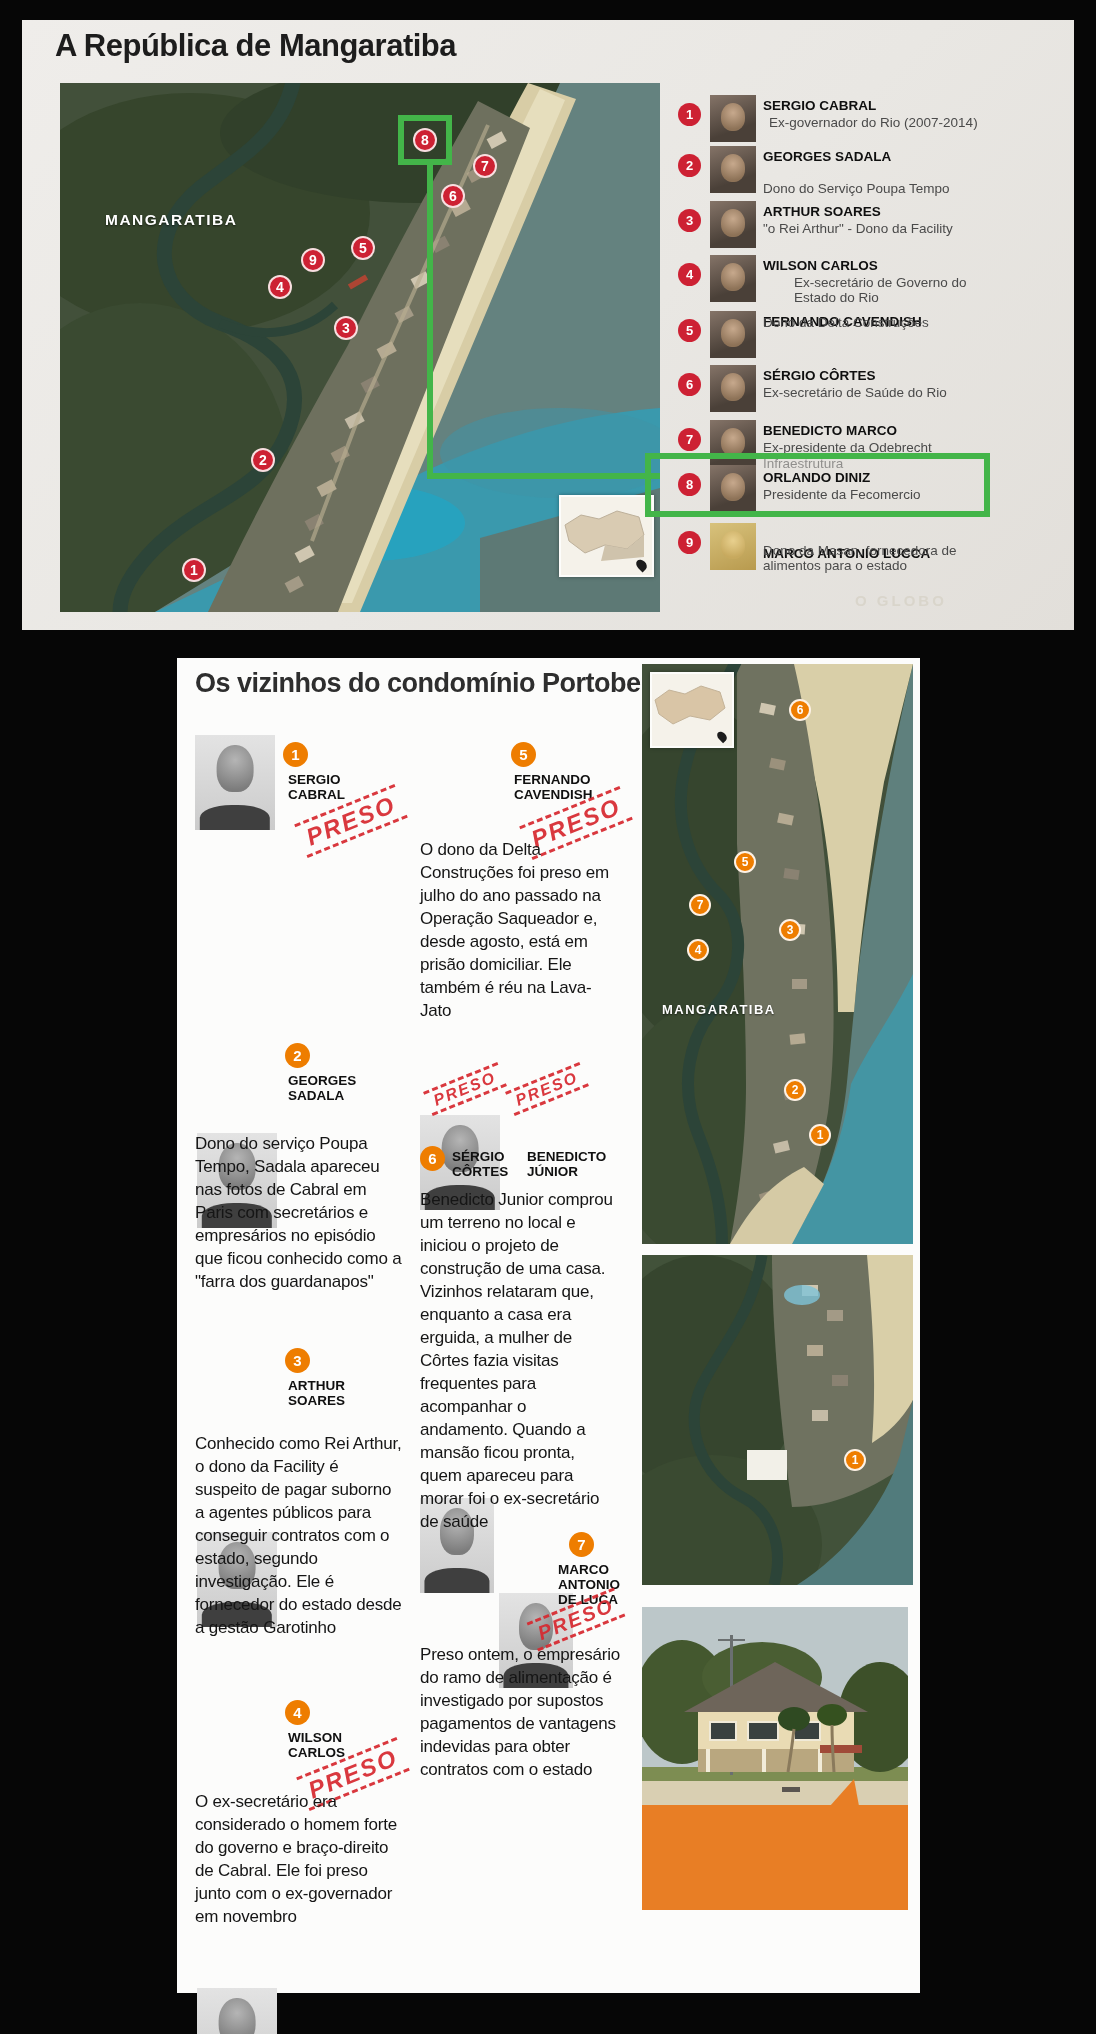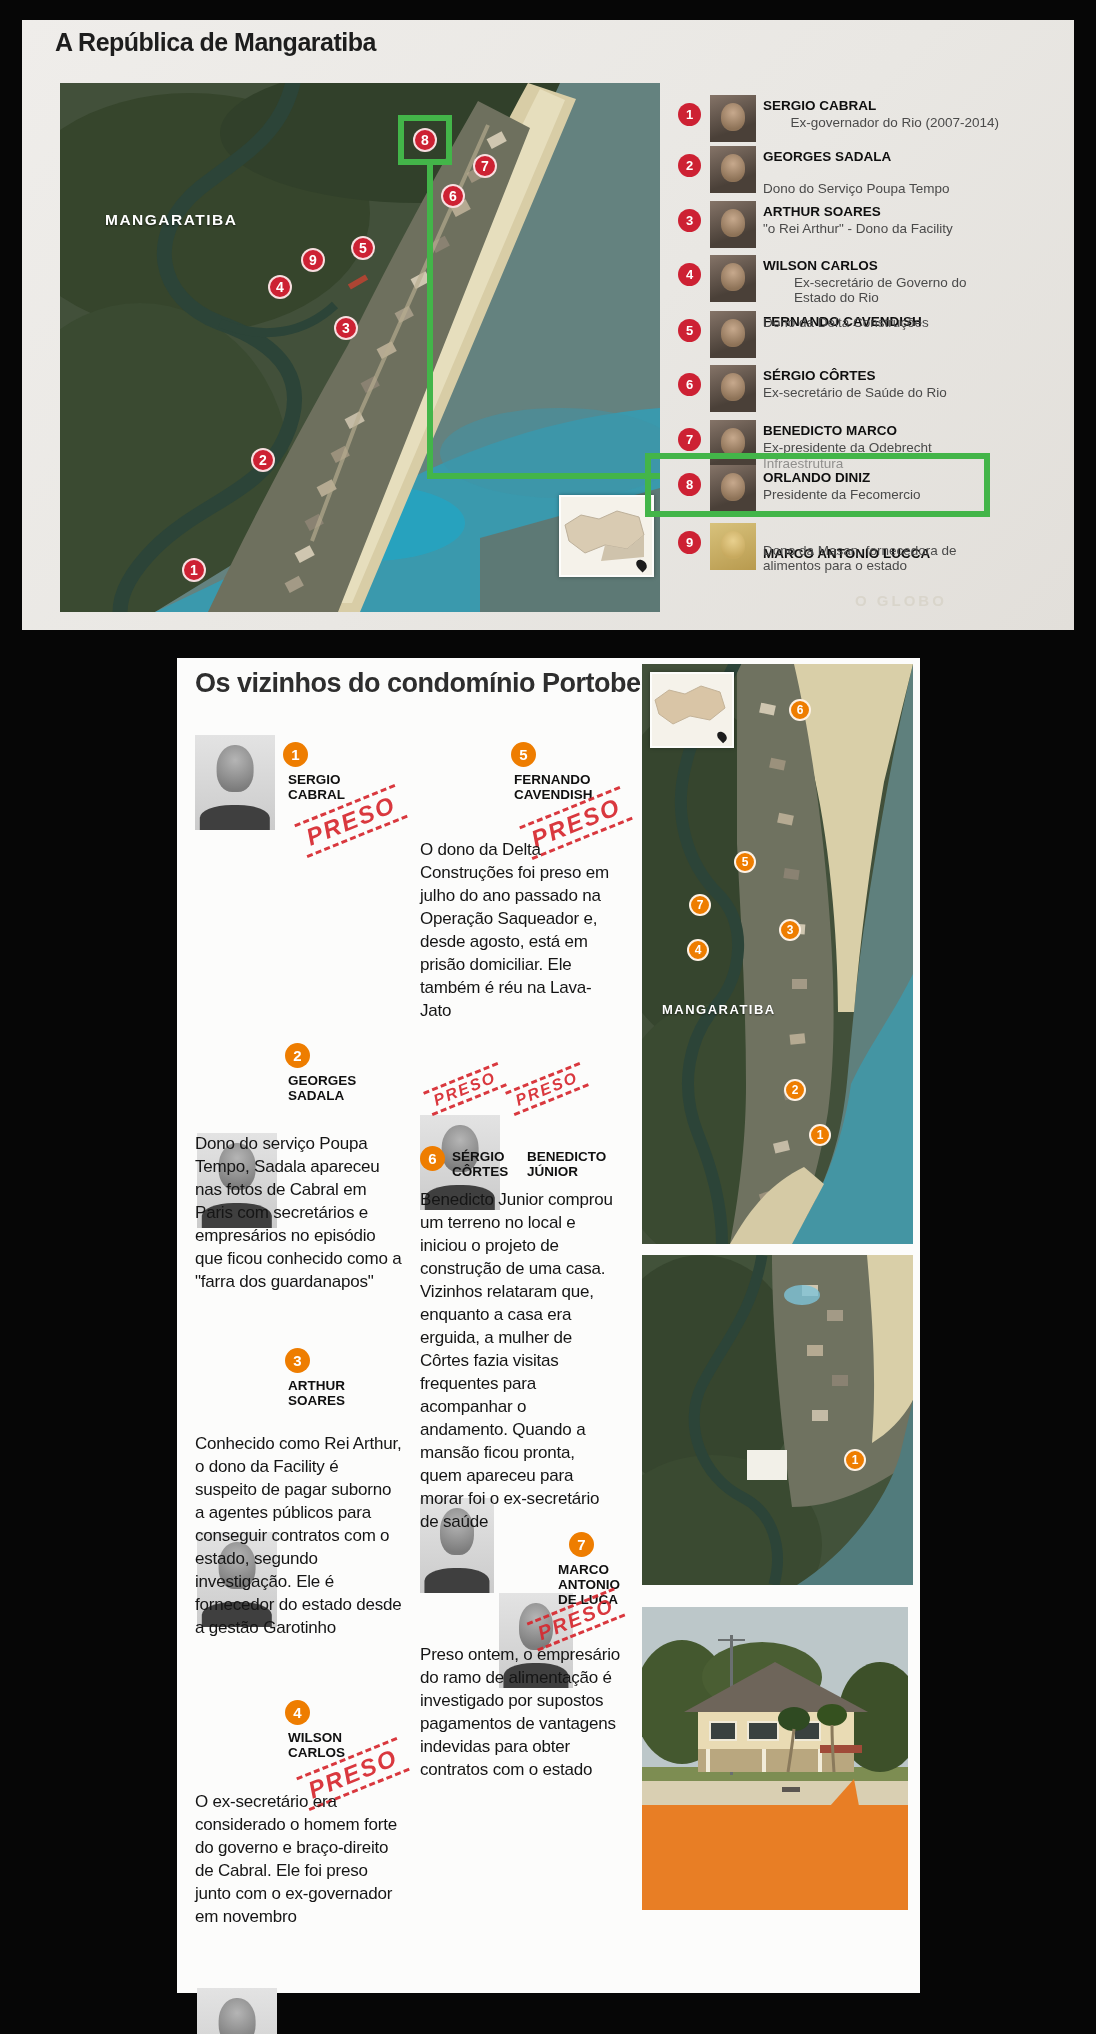--- a/index.html
+++ b/index.html
@@ -43,21 +43,21 @@
   .maplabel{color:#fff;font-weight:bold;letter-spacing:1.5px;text-shadow:0 1px 2px rgba(0,0,0,.6);text-align:center;}
   .inset{background:#f5f2ea;border:2px solid #fdfdfb;box-shadow:0 0 4px rgba(0,0,0,.35);}
   .caption{background:#e87e25;color:#fff;font-weight:bold;font-size:15.5px;line-height:21px;padding:10px 12px;box-sizing:border-box;}
   .tri{width:0;height:0;border-bottom:27px solid #e87e25;border-left:24px solid transparent;border-right:5px solid transparent;}
   .watermark{color:#d9d5cb;font-weight:bold;font-size:15px;letter-spacing:3px;}
 </style>
 </head>
 <body>
 
 <div class="abs panel-top">
-  <div class="abs ptitle" style="left:33px;top:8px;font-size:25px;">A República de Mangaratiba</div>
+  <div class="abs ptitle" style="left:33px;top:8px;font-size:31px;">A República de Mangaratiba</div>
 
   <div class="abs" style="left:38px;top:63px;width:600px;height:529px;overflow:hidden;">
     <svg width="600" height="529" viewBox="0 0 600 529">
       <rect width="600" height="529" fill="#42503a"></rect>
       <ellipse cx="130" cy="130" rx="180" ry="120" fill="#36452c"></ellipse>
       <ellipse cx="80" cy="390" rx="150" ry="170" fill="#3a4a31"></ellipse>
       <ellipse cx="360" cy="50" rx="200" ry="70" fill="#31402a"></ellipse>
       <path d="M500,0 L600,0 L600,529 L95,529 L240,440 C310,395 340,350 370,290 C405,215 450,110 475,55 Z" fill="#64827f"></path>
       <path d="M250,455 C350,385 470,335 600,325 L600,529 L95,529 Z" fill="#2f9fb9" opacity=".8"></path>
       <ellipse cx="310" cy="440" rx="95" ry="38" fill="#22a6c4" opacity=".75"></ellipse>
@@ -112,21 +112,21 @@
         <path d="M44,48 L66,52 L83,38 L83,60 L40,64 Z" fill="#cfc3ac"></path>
       </svg>
       <div class="abs" style="right:6px;bottom:4px;width:9px;height:12px;background:#1c1c1c;border-radius:50% 50% 50% 0;transform:rotate(-45deg);"></div>
     </div>
   </div>
 
   <div class="abs lg-row" style="left:656px;top:75px;">
     <div class="abs lcirc" style="left:0;top:8px;">1</div>
     <div class="abs lphoto" style="left:32px;top:0;"></div>
     <div class="abs lg-name" style="left:85px;top:3px;">SERGIO CABRAL</div>
-    <div class="abs lg-desc" style="left:103px;top:20px;text-align:right;">Ex-governador do Rio (2007-2014)</div>
+    <div class="abs lg-desc" style="left:91px;top:20px;">Ex-governador do Rio (2007-2014)</div>
   </div>
   <div class="abs lg-row" style="left:656px;top:126px;">
     <div class="abs lcirc" style="left:0;top:8px;">2</div>
     <div class="abs lphoto" style="left:32px;top:0;"></div>
     <div class="abs lg-name" style="left:85px;top:3px;">GEORGES SADALA</div>
     <div class="abs lg-desc" style="left:85px;top:20px;margin-top:15px;">Dono do Serviço Poupa Tempo</div>
   </div>
   <div class="abs lg-row" style="left:656px;top:181px;">
     <div class="abs lcirc" style="left:0;top:8px;">3</div>
     <div class="abs lphoto" style="left:32px;top:0;"></div>

